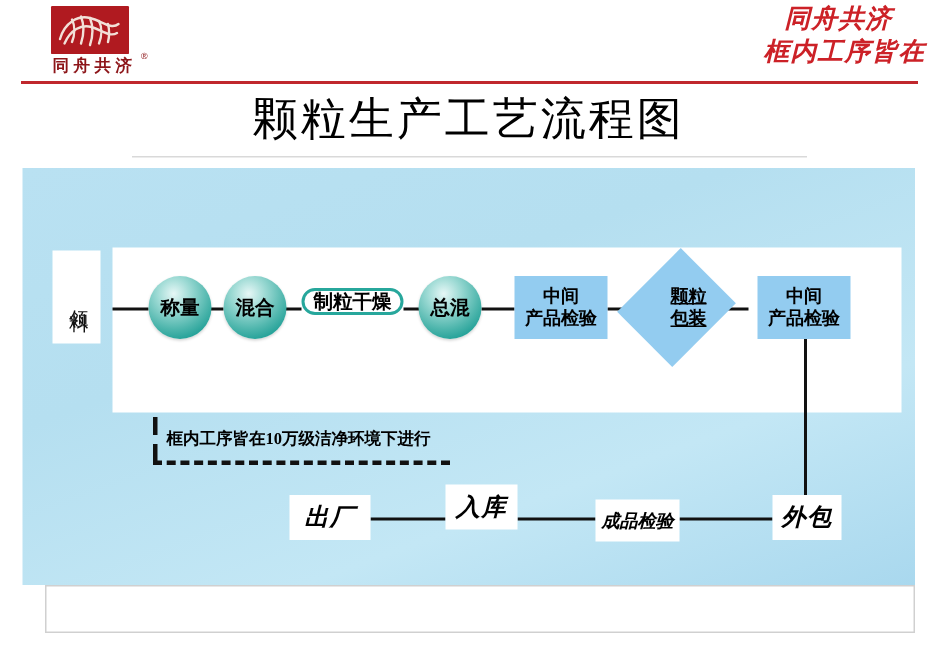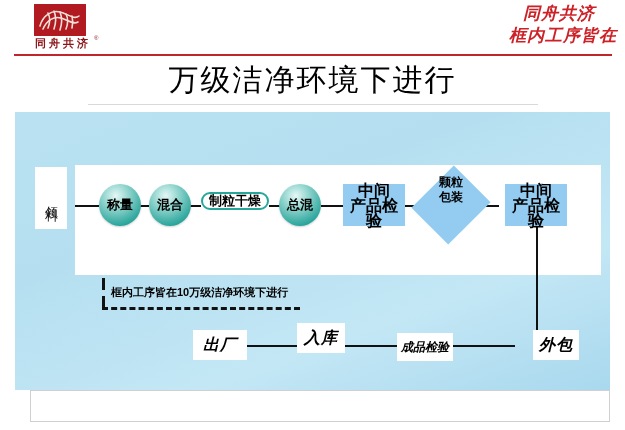--- a/index.html
+++ b/index.html
@@ -120,37 +120,38 @@
     display:flex;align-items:center;justify-content:center;
     color:#000;font-size:13px;font-weight:bold;
     font-family:"DejaVu Sans","Liberation Sans",sans-serif;
   }
 
   
   .box-blue{
     background:#93ccf0;
     display:flex;align-items:center;justify-content:center;
     text-align:center;line-height:15px;
-    color:#000;font-size:16px;font-weight:bold;
+    color:#000;font-size:12px;font-weight:bold;
     font-family:"DejaVu Sans","Liberation Sans",sans-serif;
   }
 
   
   .diamond-wrap{position:absolute;}
   .diamond-shape{
     position:absolute;left:0;top:0;width:100%;height:100%;
     background:#93ccf0;
     transform:rotate(45deg);
   }
   .diamond-label{
-    position:absolute;left:0;top:0;width:100%;height:100%;
-    display:flex;align-items:flex-start;justify-content:center;
+    position:absolute;left:8px;top:0;width:100%;height:100%;
+    display:flex;align-items:center;justify-content:center;
     text-align:center;line-height:15px;
     color:#000;font-size:12px;font-weight:bold;
     font-family:"DejaVu Sans","Liberation Sans",sans-serif;
+    text-decoration:underline;
   }
 
   
   .box-plain{
     background:#ffffff;
     display:flex;align-items:center;justify-content:center;
     color:#000;font-family:"DejaVu Sans","Liberation Sans",sans-serif;
     font-weight:bold;
     font-style:italic;
   }
@@ -165,21 +166,21 @@
   .dash-v{
     position:absolute;width:0;
     border-left:3px dashed #111;
   }
   .dash-h{
     position:absolute;height:0;
     border-top:3px dashed #111;
   }
   .note-text{
     position:absolute;
-    font-family:Liberation Sans, sans-serif;
+    font-family:Liberation Serif, serif;
     font-size:11px;color:#000;font-weight:bold;
     white-space:nowrap;
     letter-spacing:0px;
   }
 </style>
 </head>
 <body>
 
 <div id="page">
 
@@ -205,21 +206,21 @@
     </div>
 
     <div class="slogan">
       <div class="slogan-l1">同舟共济</div>
       <div class="slogan-l2">框内工序皆在</div>
     </div>
 
     <div class="red-rule"></div>
   </div>
 
-  <div class="page-title">万级洁净环境下进行</div>
+  <div class="page-title">颗粒生产工艺流程图</div>
   <div class="title-underline"></div>
 
   <div class="canvas">
 
     <div class="clean-band" style="left:60px;top:53px;width:526px;height:110px;"></div>
 
     <div class="conn-h" style="left:60px;top:93px;width:24px;"></div>
     <div class="conn-h" style="left:118px;top:93px;width:16px;"></div>
     <div class="conn-h" style="left:168px;top:93px;width:18px;"></div>
     <div class="conn-h" style="left:254px;top:93px;width:18px;"></div>
@@ -287,21 +288,21 @@
     </div>
 
     <div class="node box-plain big" style="left:282px;top:211px;width:48px;height:30px;">
       <span>入库</span>
     </div>
 
     <div class="node box-plain small" style="left:382px;top:221px;width:56px;height:28px;">
       <span>成品检验</span>
     </div>
 
-    <div class="node box-plain big" style="left:500px;top:218px;width:46px;height:30px;margin-left:18px;">
+    <div class="node box-plain big" style="left:500px;top:218px;width:46px;height:30px;">
       <span>外包</span>
     </div>
 
   </div>
 
   <div class="footer-box"></div>
 
 </div>
 
 </body></html>

